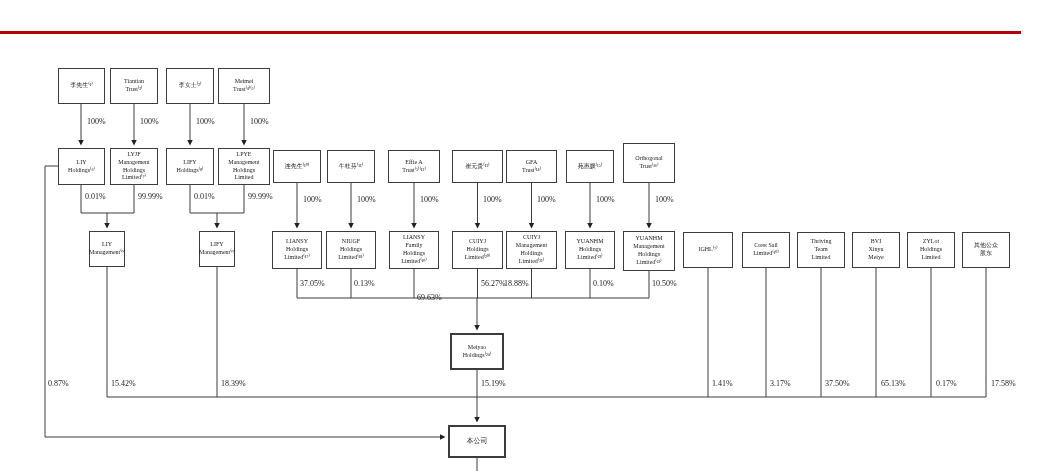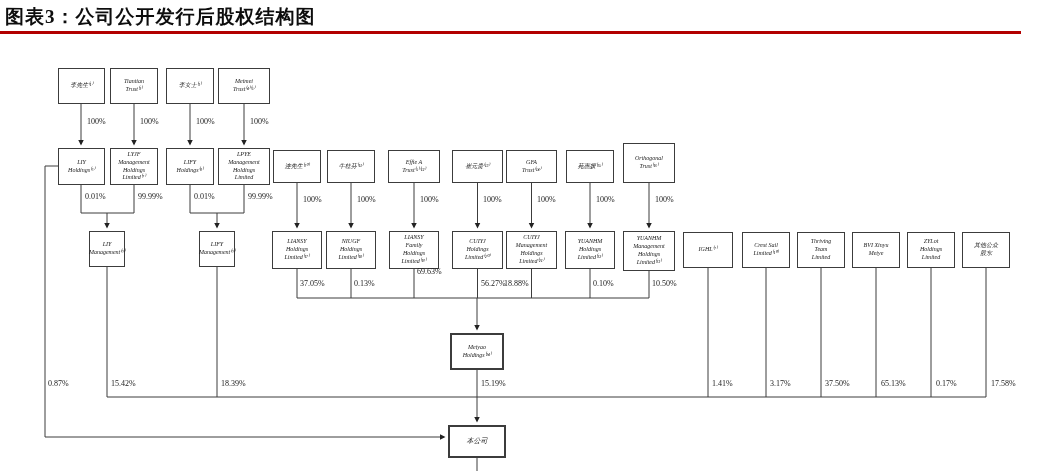--- a/index.html
+++ b/index.html
@@ -3,34 +3,33 @@
 <meta charset="utf-8">
 <style>
   html,body{margin:0;padding:0;background:#ffffff;}
   .page{position:relative;width:1041px;height:471px;background:#ffffff;overflow:hidden;
         font-family:"Liberation Serif",serif;}
   .title{position:absolute;left:5px;top:4px;font-size:19px;font-weight:bold;color:#0d0d0d;
          letter-spacing:1px;font-family:"Liberation Serif",serif;}
   .rule{position:absolute;left:0;top:31px;width:1021px;height:3px;background:#b20000;}
   .node{position:absolute;border:1px solid #3c3c3c;background:#ffffff;display:flex;
         align-items:center;justify-content:center;text-align:center;font-size:6px;
-        line-height:1.3;color:#1a1a1a;padding:10px;box-sizing:border-box;font-style:italic;}
+        line-height:1.3;color:#1a1a1a;padding:10px;box-sizing:border-box;}
   .node.strong{border-width:2px;}
   .pct{position:absolute;font-size:8px;color:#1a1a1a;white-space:nowrap;}
   svg.wires{position:absolute;left:0;top:0;}
   .watermark{position:absolute;left:920px;top:422px;font-size:30px;font-weight:bold;
              color:#a21caf;text-shadow:3px 3px 0 #ffffff;white-space:nowrap;
              font-family:"DejaVu Sans",sans-serif;margin-top:48px;}
 </style>
 </head>
 <body>
 
 <div class="page">
 
-  <div class="title">图表3：公司公开发行后股权结构图</div>
   <div class="rule"></div>
 
   <svg class="wires" width="1041" height="471" viewBox="0 0 1041 471">
     <defs>
       <marker id="ah" markerWidth="8" markerHeight="8" refX="4.5" refY="3" orient="auto">
         <path d="M0,0 L6,3 L0,6 z" fill="#222"></path>
       </marker>
     </defs>
     <g stroke="#3c3c3c" stroke-width="1" fill="none">
 
@@ -127,21 +126,21 @@
   <div class="node" style="left:272px;top:231px;width:50px;height:38px">LIANSY Holdings Limited⁽¹⁷⁾</div>
   <div class="node" style="left:326px;top:231px;width:50px;height:38px">NIUGF Holdings Limited⁽¹⁸⁾</div>
   <div class="node" style="left:389px;top:231px;width:50px;height:38px">LIANSY Family Holdings Limited⁽¹⁹⁾</div>
   <div class="node" style="left:452px;top:231px;width:51px;height:38px">CUIYJ Holdings Limited⁽²⁰⁾</div>
   <div class="node" style="left:506px;top:231px;width:51px;height:38px">CUIYJ Management Holdings Limited⁽²¹⁾</div>
   <div class="node" style="left:565px;top:231px;width:50px;height:38px">YUANHM Holdings Limited⁽²²⁾</div>
   <div class="node" style="left:623px;top:231px;width:52px;height:40px">YUANHM Management Holdings Limited⁽²³⁾</div>
 
   <div class="pct" style="left:300px;top:279px">37.05%</div>
   <div class="pct" style="left:354px;top:279px">0.13%</div>
-  <div class="pct" style="left:417px;top:267px">69.63%</div>
+  <div class="pct" style="left:417px;top:293px">69.63%</div>
   <div class="pct" style="left:481px;top:279px">56.27%</div>
   <div class="pct" style="left:504px;top:279px">18.88%</div>
   <div class="pct" style="left:593px;top:279px">0.10%</div>
   <div class="pct" style="left:652px;top:279px">10.50%</div>
 
   <div class="node" style="left:683px;top:232px;width:50px;height:36px">IGHL⁽⁷⁾</div>
   <div class="node" style="left:742px;top:232px;width:48px;height:36px">Crest Sail Limited⁽¹⁰⁾</div>
   <div class="node" style="left:797px;top:232px;width:48px;height:36px">Thriving Team Limited</div>
   <div class="node" style="left:852px;top:232px;width:48px;height:36px">BVI Xinyu Meiye</div>
   <div class="node" style="left:907px;top:232px;width:48px;height:36px">ZYLot Holdings Limited</div>

